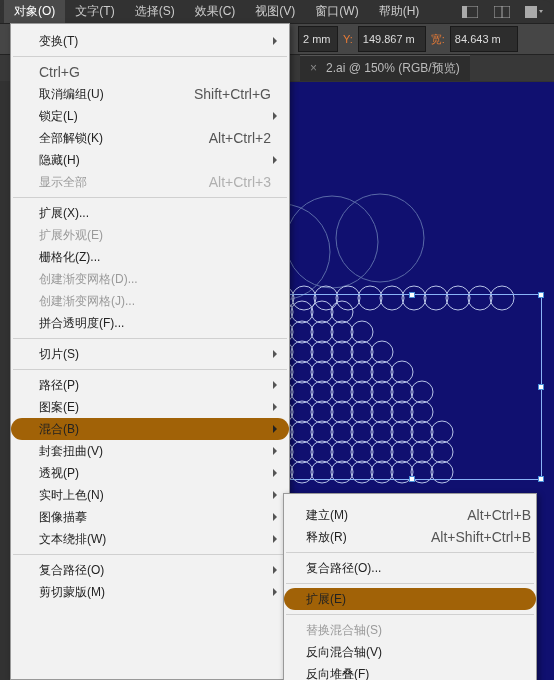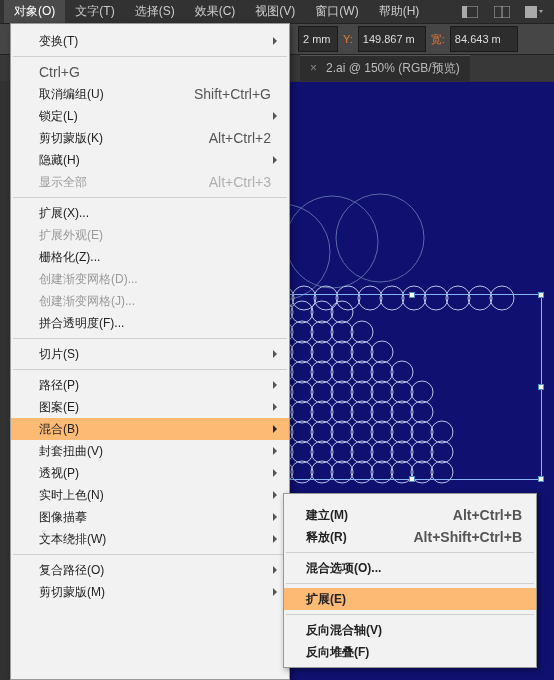--- a/index.html
+++ b/index.html
@@ -17,31 +17,31 @@
 .canvas{position:absolute;left:282px;top:82px;right:0;bottom:0;background:#101070;overflow:hidden;}
 .bbox{position:absolute;left:0px;top:212px;width:260px;height:186px;border:1px solid #8ab4f8;}
 .handle{position:absolute;width:6px;height:6px;background:#fff;border:1px solid #4a90d9;}
 .circles{position:absolute;left:0;top:190px;}
 .circles circle{fill:none;stroke:#b8c4e8;stroke-width:1;}
 .outline-big circle{fill:none;stroke:#5a6aa8;stroke-width:1;}
 
 .menu{position:absolute;left:10px;top:23px;width:280px;height:657px;background:#f2f2f2;border:1px solid #999;box-shadow:2px 2px 6px rgba(0,0,0,.4);}
 .menu-item{display:flex;align-items:center;height:22px;padding:0 18px 0 28px;color:#222;position:relative;}
 .menu-item.disabled{color:#9a9a9a;}
-.menu-item.hl{background:#fdba74;}
+.menu-item.hl{background:#a16207;border-radius:11px;}
 .menu-item .lbl{flex:1;}
 .menu-item .sc{color:#555;font-size:14px;}
 .menu-item.disabled .sc{color:#b0b0b0;}
 .menu-item.has-sub:after{content:"";position:absolute;right:8px;top:7px;border:4px solid transparent;border-left-color:#555;}
 .menu-item.hl.has-sub:after{border-left-color:#222;}
 .menu-sep{height:1px;background:#d0d0d0;margin:4px 2px;}
 .menu-sectpad{height:6px;}
 
 .submenu{position:absolute;left:283px;top:493px;width:254px;background:#f2f2f2;border:1px solid #999;box-shadow:2px 2px 6px rgba(0,0,0,.4);padding:4px 0;}
-.submenu .menu-item{padding:0 14px 0 22px;font-weight:bold;}
+.submenu .menu-item{padding:0 5px 0 22px;}
 </style>
 </head>
 <body>
 
 <div class="menubar">
   <span class="menubar-item active">对象(O)</span>
   <span class="menubar-item">文字(T)</span>
   <span class="menubar-item">选择(S)</span>
   <span class="menubar-item">效果(C)</span>
   <span class="menubar-item">视图(V)</span>
@@ -189,21 +189,21 @@
       <span class="sc">Ctrl+G</span>
     </div>
     <div class="menu-item">
       <span class="lbl">取消编组(U)</span>
       <span class="sc">Shift+Ctrl+G</span>
     </div>
     <div class="menu-item has-sub">
       <span class="lbl">锁定(L)</span>
     </div>
     <div class="menu-item">
-      <span class="lbl">剪切蒙版(K)</span>
+      <span class="lbl">全部解锁(K)</span>
       <span class="sc">Alt+Ctrl+2</span>
     </div>
     <div class="menu-item has-sub">
       <span class="lbl">隐藏(H)</span>
     </div>
     <div class="menu-item disabled">
       <span class="lbl">显示全部</span>
       <span class="sc">Alt+Ctrl+3</span>
     </div>
     <div class="menu-sep"></div>
@@ -268,26 +268,29 @@
     <div class="menu-item">
       <span class="lbl">建立(M)</span>
       <span class="sc">Alt+Ctrl+B</span>
     </div>
     <div class="menu-item">
       <span class="lbl">释放(R)</span>
       <span class="sc">Alt+Shift+Ctrl+B</span>
     </div>
     <div class="menu-sep"></div>
     <div class="menu-item">
-      <span class="lbl">混合选项(O)...</span>
+      <span class="lbl">复合路径(O)...</span>
     </div>
     <div class="menu-sep"></div>
     <div class="menu-item hl">
       <span class="lbl">扩展(E)</span>
     </div>
     <div class="menu-sep"></div>
+    <div class="menu-item disabled">
+      <span class="lbl">替换混合轴(S)</span>
+    </div>
     <div class="menu-item">
       <span class="lbl">反向混合轴(V)</span>
     </div>
     <div class="menu-item">
       <span class="lbl">反向堆叠(F)</span>
     </div>
   </div>
 
 </body></html>

